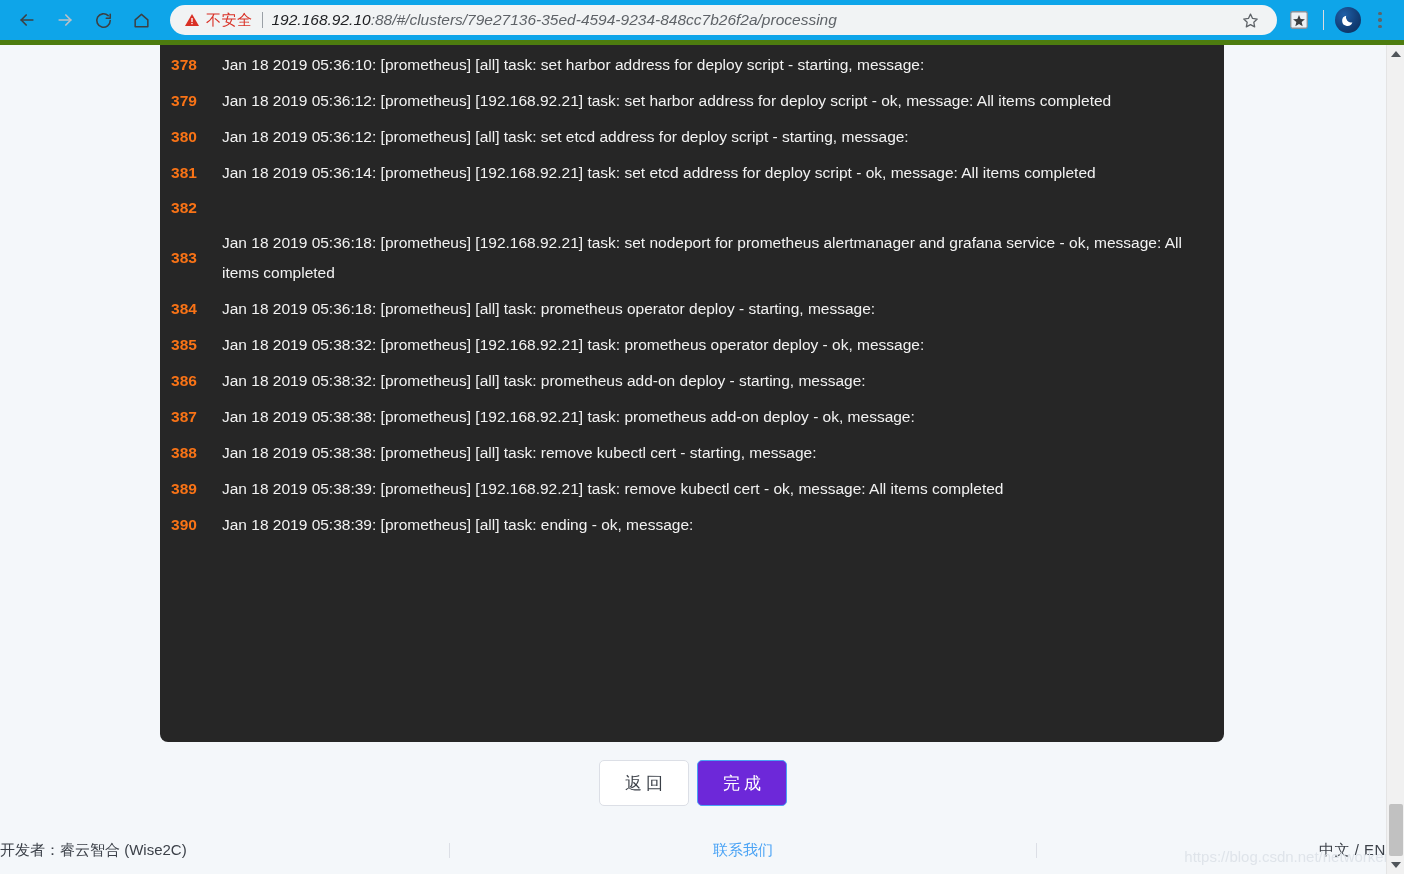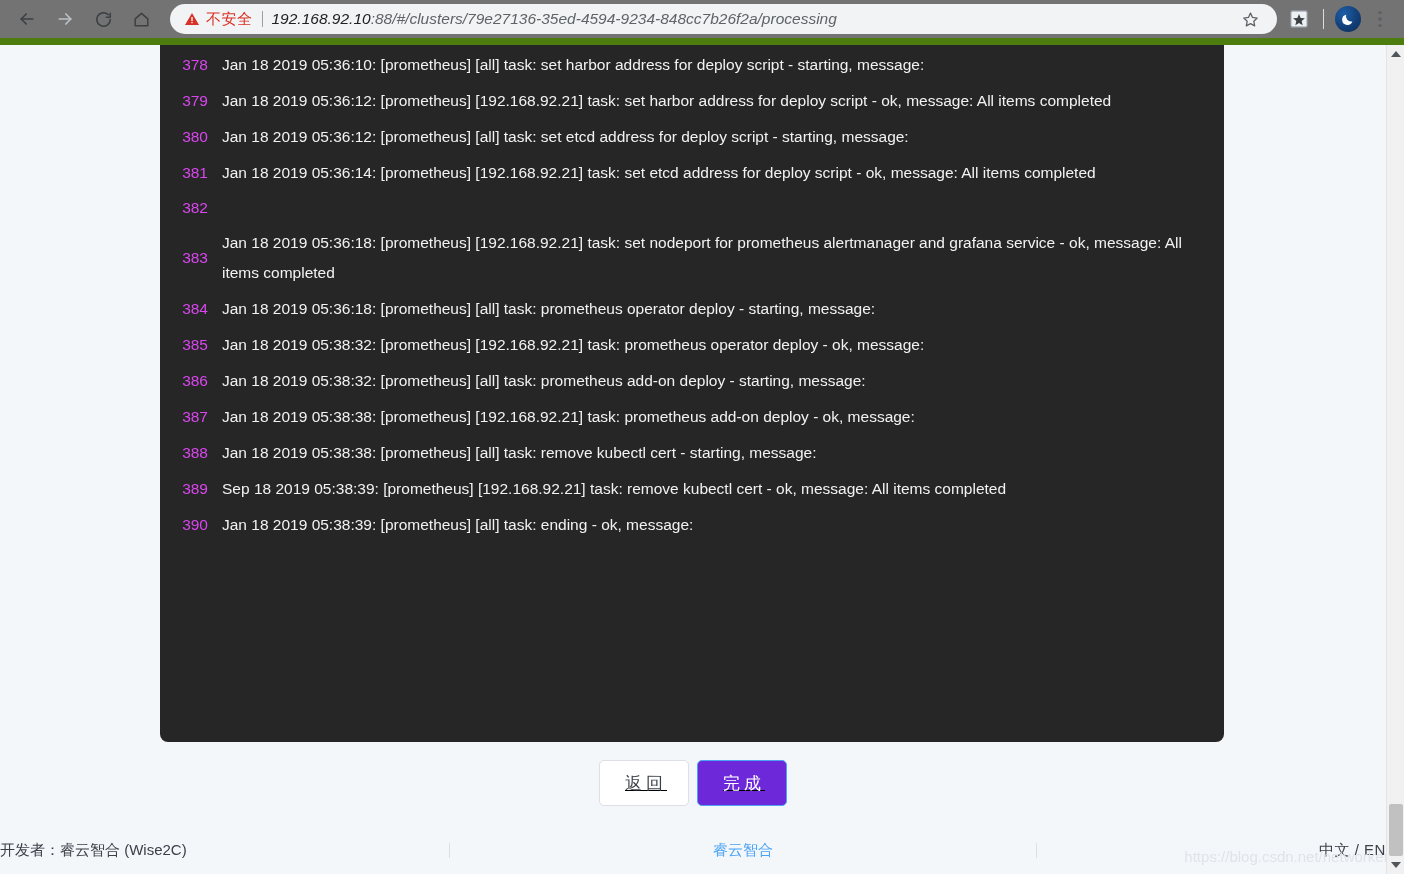--- a/index.html
+++ b/index.html
@@ -12,22 +12,22 @@
     font-family: "Liberation Sans", "DejaVu Sans", sans-serif;
   }
   * { box-sizing: border-box; }
 
   
   .browser-chrome {
     position: absolute;
     top: 0; left: 0;
     width: 1404px;
     height: 45px;
-    background: #737373;
-    border-bottom: 7px solid #4d7c0f;
+    background: #0ea5e9;
+    border-bottom: 5px solid #4d7c0f;
     display: flex;
     align-items: center;
     padding: 0 8px;
   }
   .nav-btn {
     width: 34px; height: 34px;
     margin: 0 2px;
     display: flex; align-items: center; justify-content: center;
     border-radius: 50%;
     flex: 0 0 auto;
@@ -111,26 +111,27 @@
     overflow: hidden;
   }
   .log-line {
     display: flex;
     align-items: center;
     padding: 3px 24px 3px 0;
     min-height: 34px;
   }
   .log-num {
     flex: 0 0 62px;
-    text-align: right;
+    text-align: center;
     padding-right: 14px;
-    color: #d946ef;
+    color: #f97316;
     font-size: 15.5px;
     line-height: 24px;
     user-select: none;
+    font-weight: bold;
   }
   .log-text {
     flex: 1 1 auto;
     color: #f2f2f2;
     font-size: 15.5px;
     line-height: 30px;
     white-space: pre-wrap;
     word-break: break-word;
   }
 
@@ -138,21 +139,20 @@
   .actions {
     position: absolute;
     top: 715px;
     left: 0;
     width: 1404px;
     display: flex;
     justify-content: center;
     align-items: center;
     gap: 8px;
     padding-right: 18px;
-    text-decoration: underline;
   }
   .btn {
     font-size: 17px;
     letter-spacing: 4px;
     padding: 0 18px;
     height: 46px;
     min-width: 90px;
     border-radius: 5px;
     display: flex;
     align-items: center;
@@ -352,37 +352,37 @@
       <div class="log-line">
         <div class="log-num">387</div>
         <div class="log-text">Jan 18 2019 05:38:38: [prometheus] [192.168.92.21] task: prometheus add-on deploy - ok, message:</div>
       </div>
       <div class="log-line">
         <div class="log-num">388</div>
         <div class="log-text">Jan 18 2019 05:38:38: [prometheus] [all] task: remove kubectl cert - starting, message:</div>
       </div>
       <div class="log-line">
         <div class="log-num">389</div>
-        <div class="log-text">Sep 18 2019 05:38:39: [prometheus] [192.168.92.21] task: remove kubectl cert - ok, message: All items completed</div>
+        <div class="log-text">Jan 18 2019 05:38:39: [prometheus] [192.168.92.21] task: remove kubectl cert - ok, message: All items completed</div>
       </div>
       <div class="log-line">
         <div class="log-num">390</div>
         <div class="log-text">Jan 18 2019 05:38:39: [prometheus] [all] task: ending - ok, message:</div>
       </div>
     </div>
 
   <div class="actions">
     <div class="btn btn-back">返回</div>
     <div class="btn btn-primary">完成</div>
   </div>
 
   <div class="footer">
     <span class="footer-dev">开发者：睿云智合 (Wise2C)</span>
     <span class="footer-sep"></span>
-    <span class="footer-link">睿云智合</span>
+    <span class="footer-link">联系我们</span>
     <span class="footer-sep"></span>
     <span class="footer-lang">中文 / EN</span>
   </div>
 
   <div class="watermark">https://blog.csdn.net/networken</div>
 </div>
 
 <div class="page-scrollbar">
   <div class="sb-arrow up">
       <span class="sb-tri up"></span>

